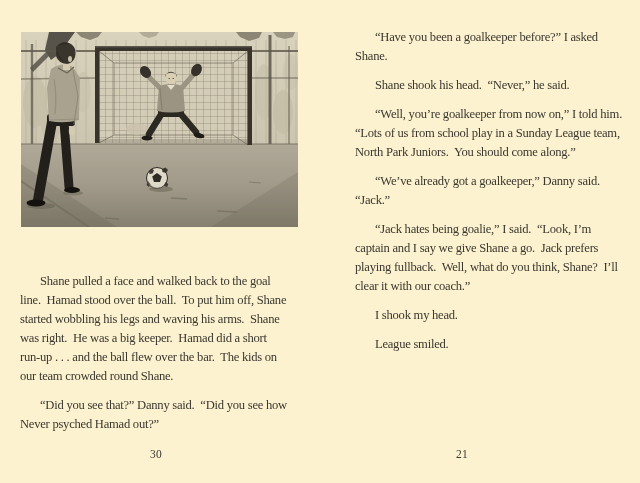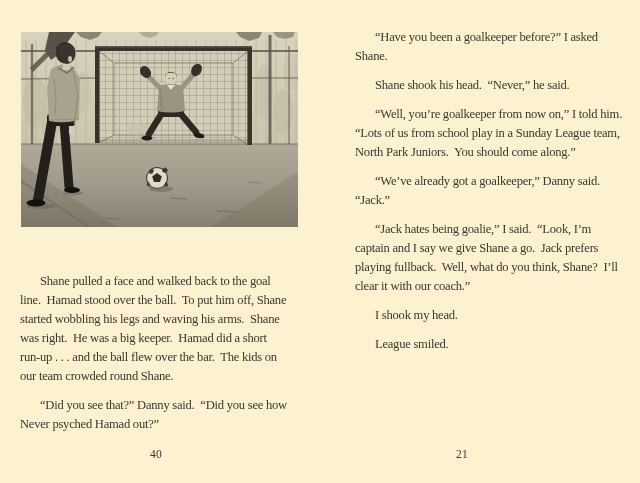--- a/index.html
+++ b/index.html
@@ -182,21 +182,21 @@
           <ellipse cx="49" cy="27" rx="2" ry="3" fill="#c9bfa4"></ellipse>
         </g>
       </svg>
     </div>
 
     <div class="text-block left-text">
       <p>Shane pulled a face and walked back to the goal line.  Hamad stood over the ball.  To put him off, Shane started wobbling his legs and waving his arms.  Shane was right.  He was a big keeper.  Hamad did a short run-up . . . and the ball flew over the bar.  The kids on our team crowded round Shane.</p>
       <p>“Did you see that?” Danny said.  “Did you see how Never psyched Hamad out?”</p>
     </div>
 
-    <div class="page-number pn-left">40</div>
+    <div class="page-number pn-left">30</div>
   </div>
 
   <div class="page page-right">
     <div class="text-block right-text">
       <p>“Have you been a goalkeeper before?” I asked Shane.</p>
       <p>Shane shook his head.  “Never,” he said.</p>
       <p>“Well, you’re goalkeeper from now on,” I told him.  “Lots of us from school play in a Sunday League team, North Park Juniors.  You should come along.”</p>
       <p>“We’ve already got a goalkeeper,” Danny said.  “Jack.”</p>
       <p>“Jack hates being goalie,” I said.  “Look, I’m captain and I say we give Shane a go.  Jack prefers playing fullback.  Well, what do you think, Shane?  I’ll clear it with our coach.”</p>
       <p>I shook my head.</p>

